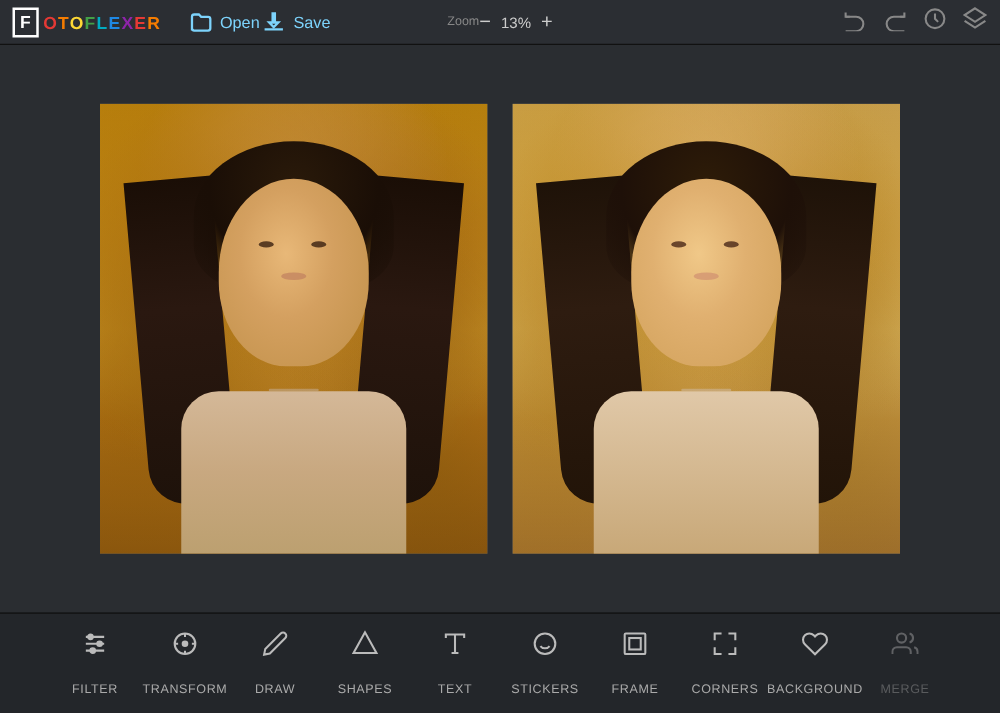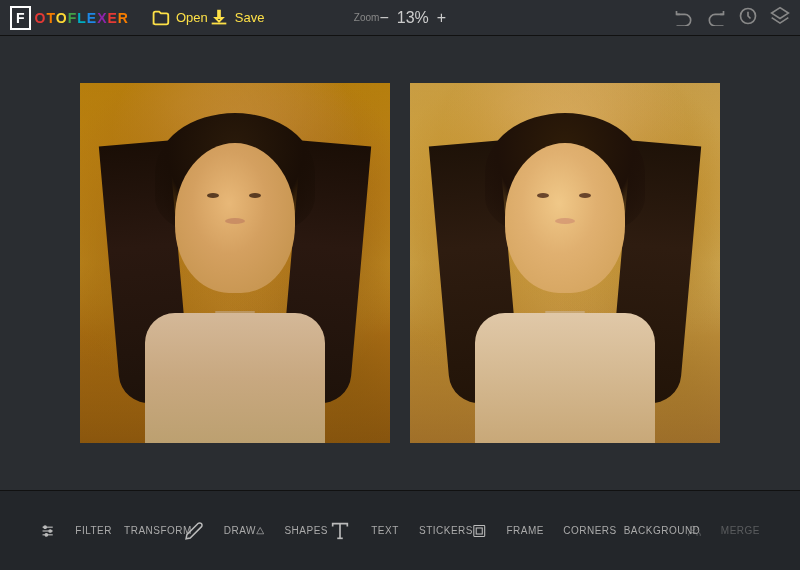--- a/index.html
+++ b/index.html
@@ -32,21 +32,21 @@
       border: 2px solid #fff;
       padding: 1px 4px;
       margin-right: 4px;
     }
     #logo-f {
       color: #fff;
       font-size: 14px;
       font-weight: bold;
     }
     .header-btn {
-      color: #fde047;
+      color: #7dd3fc;
       font-size: 13px;
       display: flex;
       align-items: center;
       gap: 5px;
       cursor: pointer;
       background: none;
       border: none;
     }
     .zoom-btn {
       color: #ccc;
@@ -89,21 +89,21 @@
       display: flex;
       align-items: center;
       justify-content: center;
       gap: 0;
       border-top: 1px solid #111;
       flex-shrink: 0;
     }
 
     .tool-item {
       display: flex;
-      flex-direction: row;
+      flex-direction: column;
       align-items: center;
       justify-content: center;
       width: 72px;
       height: 80px;
       cursor: pointer;
       color: #bbb;
       font-size: 10px;
       gap: 20px;
       position: relative;
     }
@@ -285,21 +285,21 @@
       <path d="M12 16l-4-4h3V4h2v8h3l-4 4z"></path>
       <path d="M4 18h16"></path>
     </svg>
     <span>Save</span>
   </button>
 
   <div class="zoom-wrapper">
     <span class="zoom-label-text">Zoom</span>
     <div class="zoom-row">
       <button class="zoom-btn">−</button>
-      <span style="color:#ccc;font-size:16px;">13%</span>
+      <span style="color:#ccc;font-size:12px;">13%</span>
       <button class="zoom-btn">+</button>
     </div>
   </div>
 
   <div id="header-right">
     <button class="header-icon-btn">
       <svg width="20" height="20" viewBox="0 0 24 24" fill="none" stroke="#888" stroke-width="2">
         <path d="M3 10h10a7 7 0 110 14H3"></path>
         <polyline points="3,6 3,10 7,10"></polyline>
       </svg>

